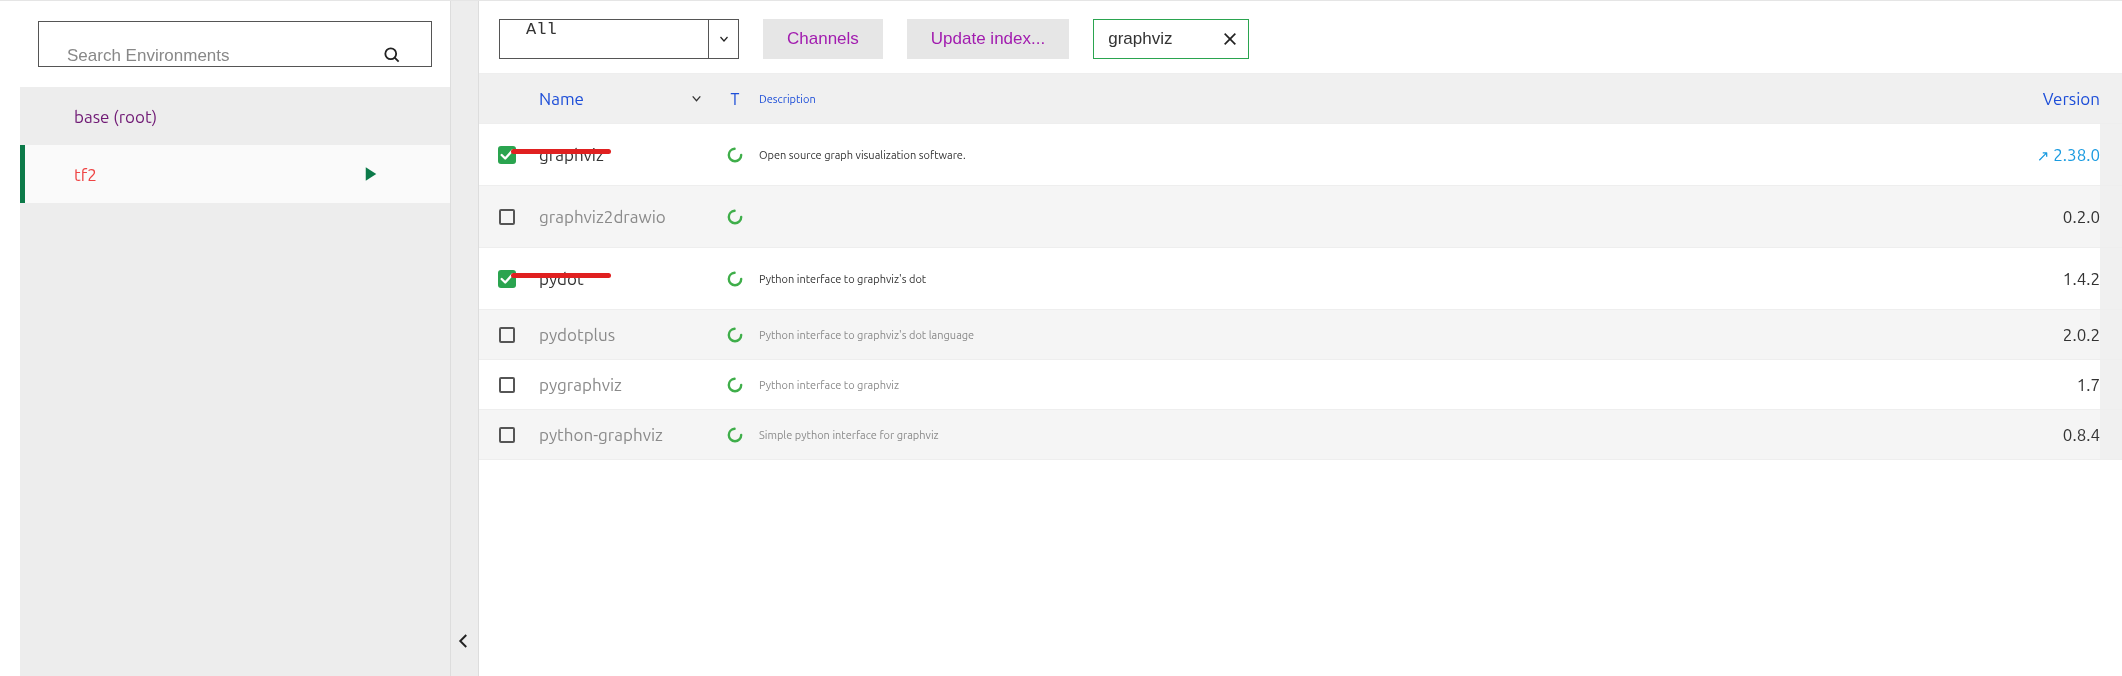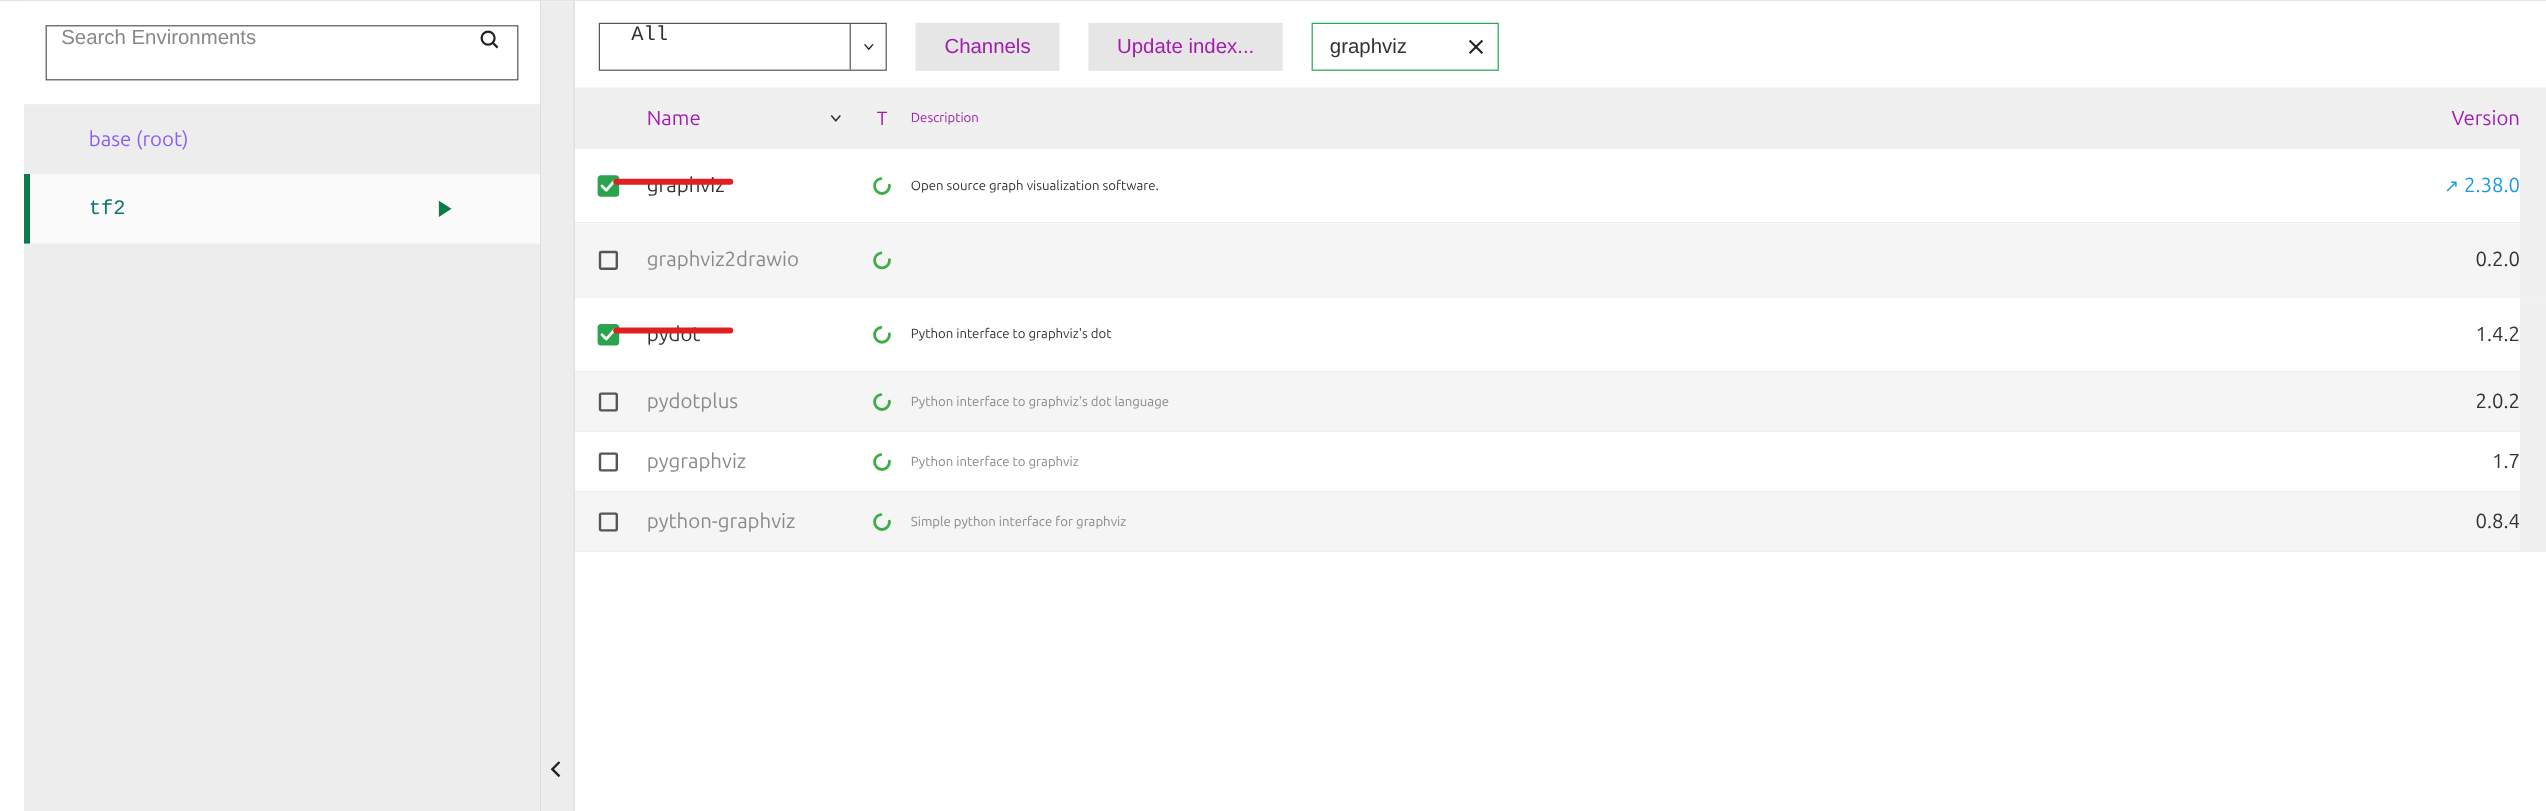--- a/index.html
+++ b/index.html
@@ -25,24 +25,24 @@
     display: flex;
     flex-direction: column;
     margin-left: 20px;
   }
   .sidebar-top {
     padding: 20px 18px;
     background: #fff;
   }
   .search-env {
     display: flex;
-    align-items: flex-start;
+    align-items: flex-end;
     border: 1px solid #555;
     height: 46px;
-    padding: 0 12px;
+    padding: 0 28px;
     background: #fff;
   }
   .search-env input {
     flex: 1;
     border: none;
     outline: none;
     font-size: 17px;
     color: #333;
     background: transparent;
   }
@@ -52,34 +52,34 @@
     flex: 0 0 22px;
     display:flex;align-items:center;justify-content:center;
   }
   .env-list { }
   .env-item {
     display: flex;
     align-items: center;
     height: 58px;
     padding: 0 0 0 54px;
     font-size: 17px;
-    color: #8b5cf6;
+    color: #701a75;
     cursor: pointer;
     position: relative;
   }
   .env-item.active-bar::before {
     content: "";
     position: absolute;
     left: 0; top: 0; bottom: 0;
     width: 5px;
     background: #0c7a49;
   }
   .env-item:not(.alt) { background: #fafafa; }
   .env-item.alt { background: #ededed; }
-  .env-item.selected { color: #0f766e; font-family: Liberation Mono, monospace; }
+  .env-item.selected { color: #ef4444; }
   .env-play {
     position: absolute;
     right: 70px;
     top: 50%;
     transform: translateY(-50%);
     color: #0c7a49;
   }
 
   
   .splitter {
@@ -178,21 +178,21 @@
     display: flex;
     align-items: center;
     height: 62px;
     border-bottom: 1px solid #eee;
   }
   .row.zebra { background: #f5f5f5; }
   .row.header {
     height: 50px;
     background: #f0f0f0;
     font-size: 16px;
-    color: #a21caf;
+    color: #1d4ed8;
   }
   .row.short { height: 50px; }
   .col-check {
     flex: 0 0 56px;
     display:flex;align-items:center;justify-content:center;
   }
   .col-name {
     flex: 0 0 180px;
     padding-left: 4px;
     font-size: 17px;

